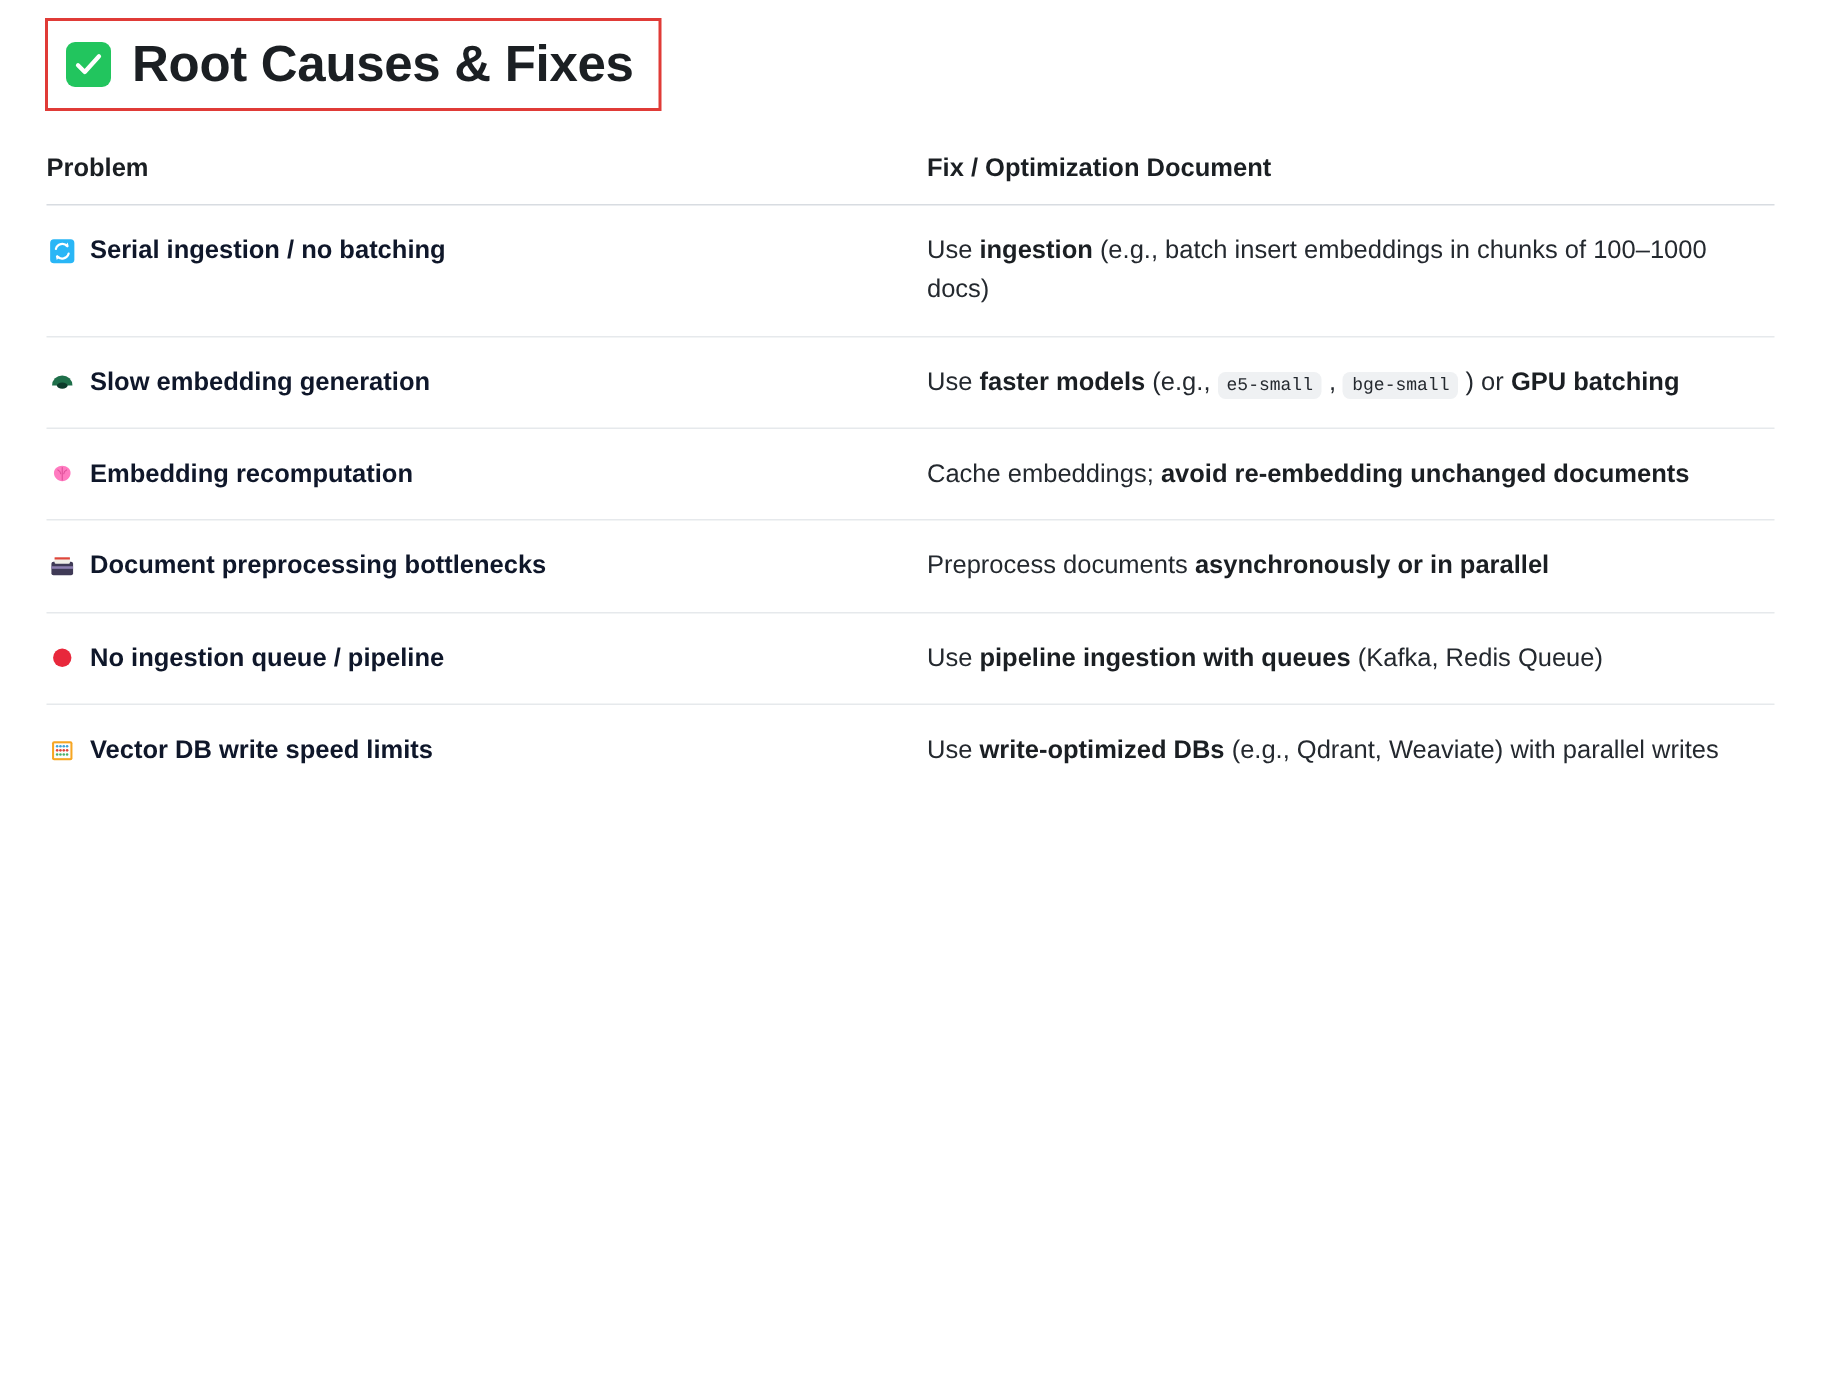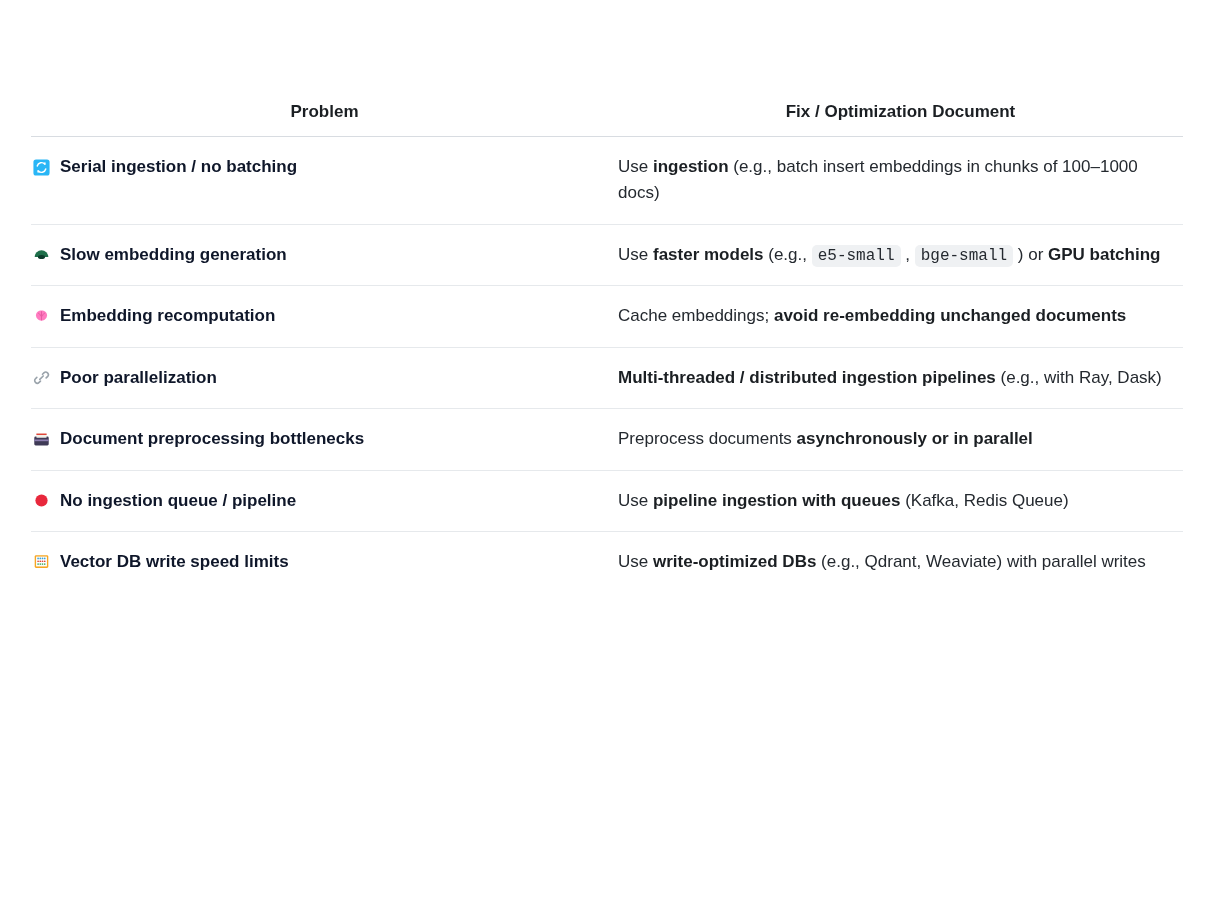--- a/index.html
+++ b/index.html
@@ -62,21 +62,21 @@
     left: 31px;
     top: 94px;
     width: 1152px;
     border-collapse: collapse;
     table-layout: fixed;
   }
   table.main col.c1 { width: 587px; }
   table.main col.c2 { width: 565px; }
 
   table.main th {
-    text-align: center;
+    text-align: left;
     font-size: 17px;
     font-weight: bold;
     color: #1b1f23;
     padding: 8px 0 14px 0;
     border-bottom: 1px solid #d8dce1;
     vertical-align: top;
   }
   table.main td {
     font-size: 17px;
     line-height: 1.55;
@@ -101,32 +101,40 @@
     display: inline-flex;
     align-items: center;
     justify-content: center;
     flex: 0 0 auto;
   }
 
   b, strong { font-weight: bold; color: #1b1f23; }
 
   code {
     font-family: "Liberation Mono", "DejaVu Sans Mono", monospace;
-    font-size: 16px;
+    font-size: 12px;
     background: #eff1f3;
     border-radius: 5px;
     padding: 2px 6px;
     color: #24292f;
   }
 </style>
 </head>
 <body>
 
 <div class="page">
 
+  <div class="title-wrap">
+    <span class="title-icon">
+      <svg width="20" height="20" viewBox="0 0 20 20" aria-hidden="true">
+        <path d="M3 10.5 L7.5 15 L17 4.5" fill="none" stroke="#ffffff" stroke-width="2.8" stroke-linecap="round" stroke-linejoin="round"></path>
+      </svg>
+    </span>
+    <span class="title-text">Root Causes &amp; Fixes</span>
+  </div>
 
   <table class="main">
     <colgroup>
         <col class="c1">
         <col class="c2">
       </colgroup>
     <thead>
       <tr>
         <th>Problem</th>
         <th>Fix / Optimization Document</th>
@@ -170,37 +178,20 @@
               <span class="ico-box">
                 <svg class="em-svg" width="17" height="17" viewBox="0 0 20 20">
                   <path d="M10 3c3.5 0 6.5 2.3 6.5 5.6 0 3.6-3 6.4-6.5 6.4S3.5 12.2 3.5 8.6C3.5 5.3 6.5 3 10 3z" fill="#ff7bc0"></path>
                   <path d="M10 4.3v9.8M6.6 6.2c1.4.6 2.1 1.7 2.2 3M13.4 6.2c-1.4.6-2.1 1.7-2.2 3" fill="none" stroke="#e0519a" stroke-width="0.9" stroke-linecap="round"></path>
                 </svg>
               </span>
               <span>Embedding recomputation</span>
             </div>
           </td>
           <td><span>Cache embeddings; </span><b>avoid re-embedding unchanged documents</b></td>
-        </tr>
-        <tr>
-          <td>
-            <div class="cell-problem">
-              <span class="ico-box">
-                <svg class="em-svg" width="17" height="17" viewBox="0 0 20 20">
-                  <g fill="none" stroke="#9aa3ab" stroke-width="1.9" stroke-linecap="round">
-                    <path d="M8 12.2l4-4"></path>
-                    <path d="M11.2 6.2l1.6-1.6a3 3 0 0 1 4.3 4.3l-1.6 1.6"></path>
-                    <path d="M8.8 14.2l-1.6 1.6a3 3 0 0 1-4.3-4.3l1.6-1.6"></path>
-                  </g>
-                </svg>
-              </span>
-              <span>Poor parallelization</span>
-            </div>
-          </td>
-          <td><b>Multi-threaded / distributed ingestion pipelines</b><span> (e.g., with Ray, Dask)</span></td>
         </tr>
         <tr>
           <td>
             <div class="cell-problem">
               <span class="ico-box">
                 <svg class="em-svg" width="17" height="17" viewBox="0 0 20 20">
                   <rect x="1.5" y="6.5" width="17" height="10.5" rx="1.6" fill="#3f3a56"></rect>
                   <rect x="4" y="3" width="12" height="5" rx="1" fill="#f0efe8"></rect>
                   <rect x="4" y="3" width="12" height="1.7" fill="#e0453a"></rect>
                   <rect x="1.5" y="10" width="17" height="2" fill="#8d7fb0"></rect>

